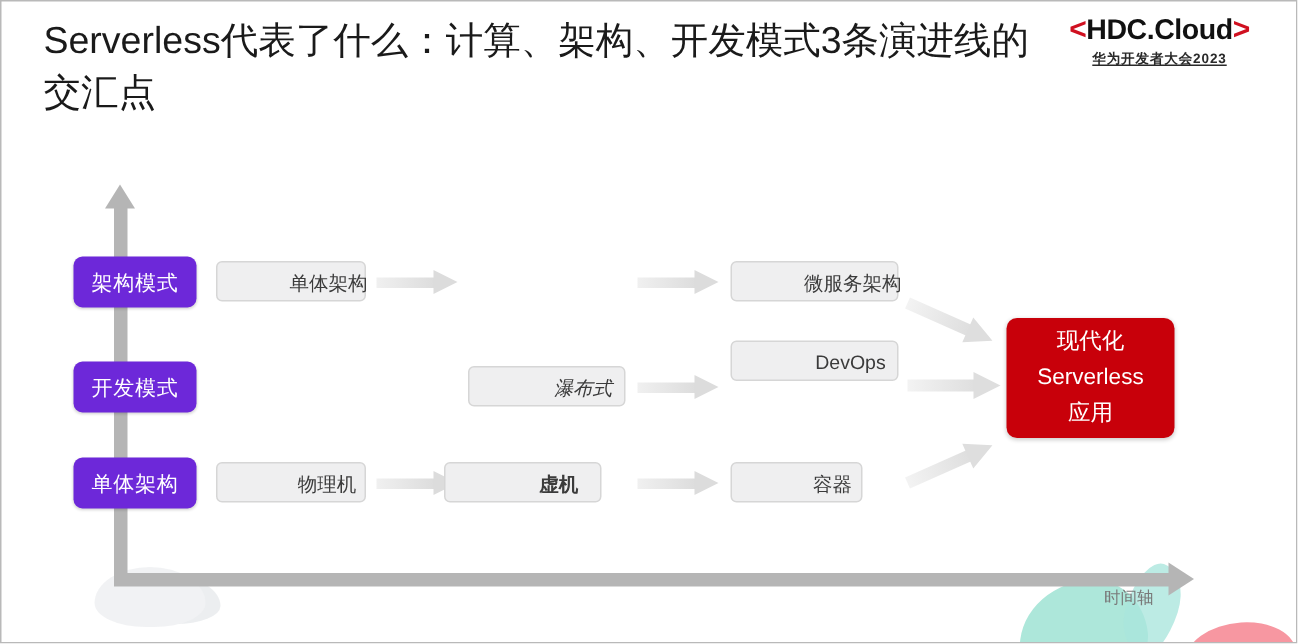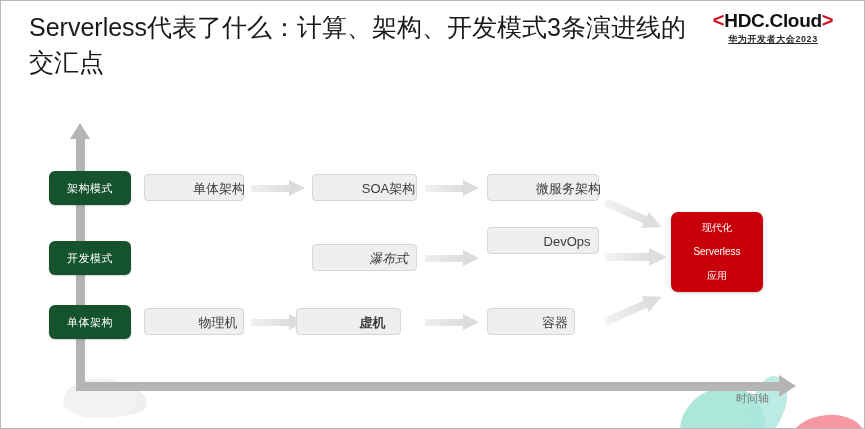--- a/index.html
+++ b/index.html
@@ -142,24 +142,24 @@
     font-size: 11px;
     color: #7a7a7a;
     white-space: nowrap;
   }
 
   
   .row-label {
     position: absolute;
     width: 82px;
     height: 34px;
-    background: #14532d;
+    background: #6d28d9;
     border-radius: 6px;
     color: #ffffff;
-    font-size: 11px;
+    font-size: 14px;
     line-height: 34px;
     text-align: center;
     letter-spacing: 0.5px;
     box-shadow: 0 1px 2px rgba(0,0,0,.18);
   }
 
   
   .stage-box {
     position: absolute;
     height: 27px;
@@ -222,26 +222,26 @@
     border-top: 9px solid transparent;
     border-bottom: 9px solid transparent;
     border-left: 18px solid #dedede;
   }
 
   
   #target-box {
     position: absolute;
     left: 670px;
     top: 211px;
-    width: 92px;
+    width: 112px;
     height: 80px;
     background: #c8000a;
     border-radius: 7px;
     color: #ffffff;
-    font-size: 10px;
+    font-size: 15px;
     line-height: 24px;
     text-align: center;
     padding-top: 4px;
     box-sizing: border-box;
     box-shadow: 0 1px 3px rgba(0,0,0,.2);
   }
   #target-box div { white-space: nowrap; }
 </style>
 </head>
 <body>
@@ -265,21 +265,20 @@
   <div id="axis-h-line"></div>
   <div id="axis-h-head"></div>
   <div id="axis-h-label">时间轴</div>
 
   <div class="row-label" style="left:48px; top:170px;">架构模式</div>
   <div class="stage-box" style="left:143px; top:173px; width:100px;">单体架构</div>
   <div class="flow-arrow" style="left:250px; top:179px;">
     <div class="shaft"></div>
     <div class="head"></div>
   </div>
-  <div class="stage-box" style="left:311px; top:173px; width:105px;">SOA架构</div>
   <div class="flow-arrow" style="left:424px; top:179px;">
     <div class="shaft"></div>
     <div class="head"></div>
   </div>
   <div class="stage-box" style="left:486px; top:173px; width:112px;">微服务架构</div>
 
   <div class="row-label" style="left:48px; top:240px;">开发模式</div>
   <div class="stage-box" style="left:311px; top:243px; width:105px;font-style:italic;">瀑布式</div>
   <div class="flow-arrow" style="left:424px; top:249px;">
     <div class="shaft"></div>

